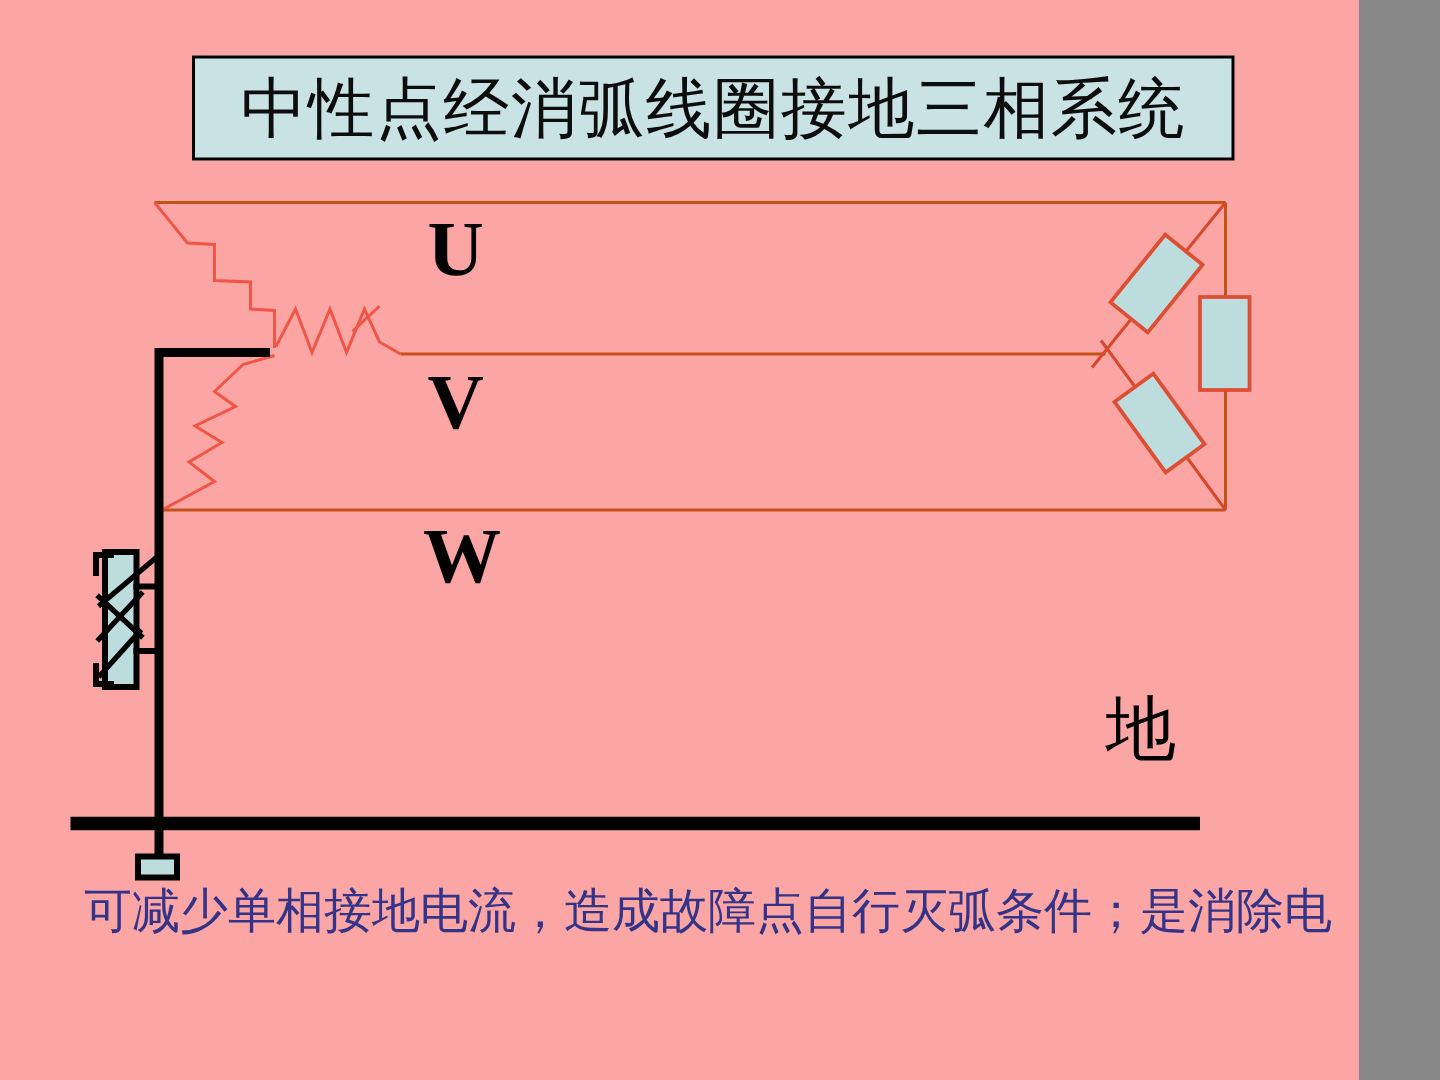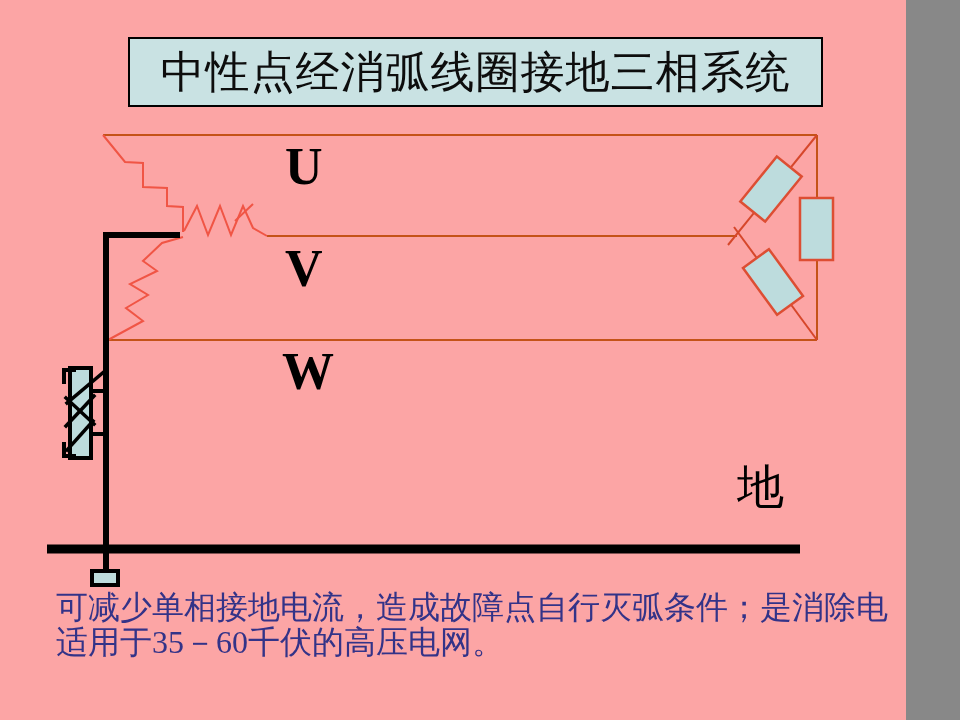--- a/index.html
+++ b/index.html
@@ -91,16 +91,15 @@
   </div>
 
   <div class="phase-label label-u">U</div>
   <div class="phase-label label-v">V</div>
   <div class="phase-label label-w">W</div>
 
   <div class="ground-label">地</div>
 
   <div class="description">
     <div>可减少单相接地电流，造成故障点自行灭弧条件；是消除电</div>
-    <div>适用于35－60千伏的高压电网。</div>
   </div>
 
 </div>
 
 </body></html>

